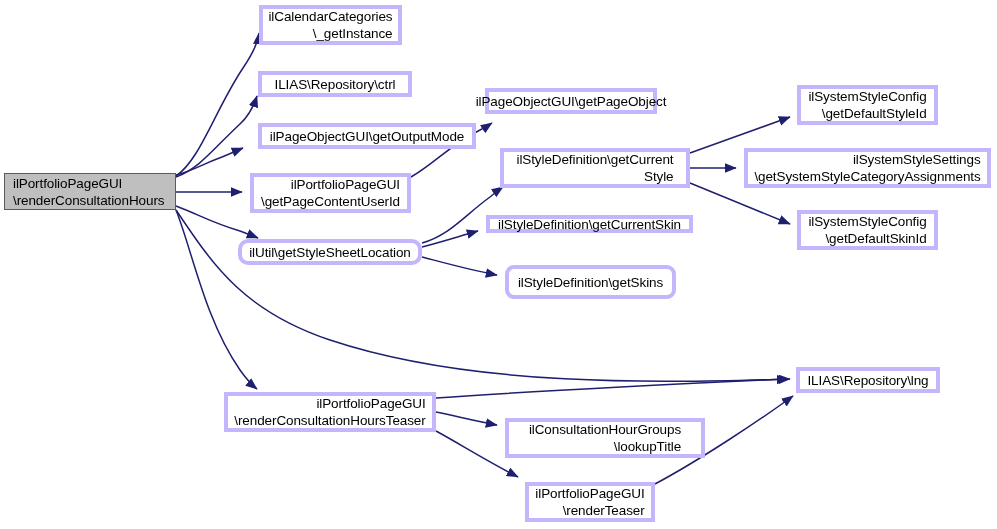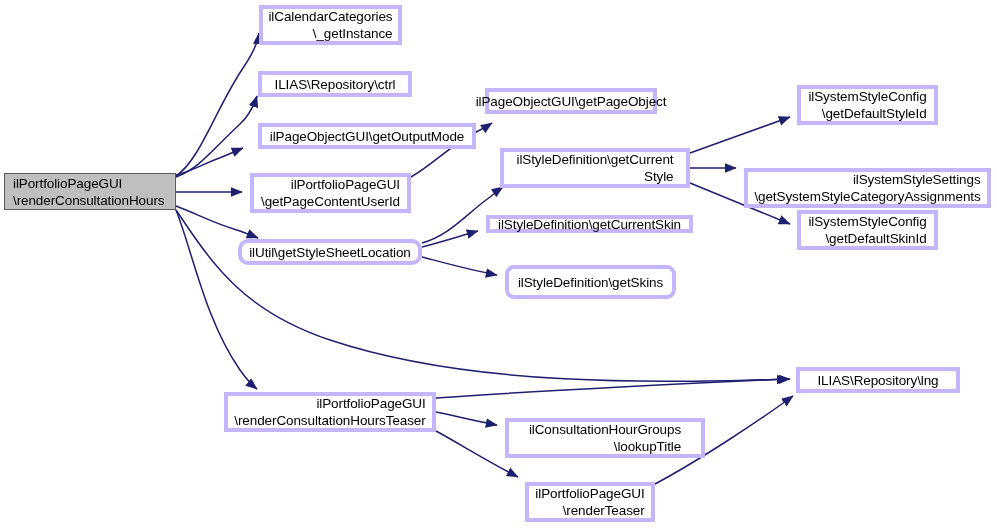--- a/index.html
+++ b/index.html
@@ -77,25 +77,25 @@
       <div class="node" style="left: 250px; top: 173px; width: 161px; height: 40px;"><span>ilPortfolioPageGUI
 \getPageContentUserId</span></div>
       <div class="node" style="left: 238px; top: 239px; width: 184px; height: 26px; border-radius: 10px;"><span>ilUtil\getStyleSheetLocation</span></div>
       <div class="node" style="left: 485px; top: 88px; width: 172px; height: 26px;"><span>ilPageObjectGUI\getPageObject</span></div>
       <div class="node" style="left: 500px; top: 148px; width: 190px; height: 40px;"><span>ilStyleDefinition\getCurrent
 Style</span></div>
       <div class="node" style="left: 486px; top: 215px; width: 207px; height: 18px;"><span>ilStyleDefinition\getCurrentSkin</span></div>
       <div class="node" style="left: 505px; top: 265px; width: 171px; height: 34px; border-radius: 9px;"><span>ilStyleDefinition\getSkins</span></div>
       <div class="node" style="left: 797px; top: 85px; width: 141px; height: 40px;"><span>ilSystemStyleConfig
 \getDefaultStyleId</span></div>
-      <div class="node" style="left: 744px; top: 148px; width: 247px; height: 40px; margin-top: 20px;"><span>ilSystemStyleSettings
+      <div class="node" style="left: 744px; top: 148px; width: 247px; height: 40px;"><span>ilSystemStyleSettings
 \getSystemStyleCategoryAssignments</span></div>
       <div class="node" style="left: 797px; top: 210px; width: 141px; height: 40px;"><span>ilSystemStyleConfig
 \getDefaultSkinId</span></div>
-      <div class="node" style="left: 796px; top: 367px; width: 164px; height: 26px;"><span>ILIAS\Repository\lng</span></div>
+      <div class="node" style="left: 796px; top: 367px; width: 144px; height: 26px;"><span>ILIAS\Repository\lng</span></div>
       <div class="node" style="left: 224px; top: 392px; width: 212px; height: 40px;"><span>ilPortfolioPageGUI
 \renderConsultationHoursTeaser</span></div>
       <div class="node" style="left: 505px; top: 418px; width: 200px; height: 40px;"><span>ilConsultationHourGroups
 \lookupTitle</span></div>
       <div class="node" style="left: 525px; top: 482px; width: 130px; height: 40px;"><span>ilPortfolioPageGUI
 \renderTeaser</span></div>
     </div>
 </div>
 
 </body></html>

